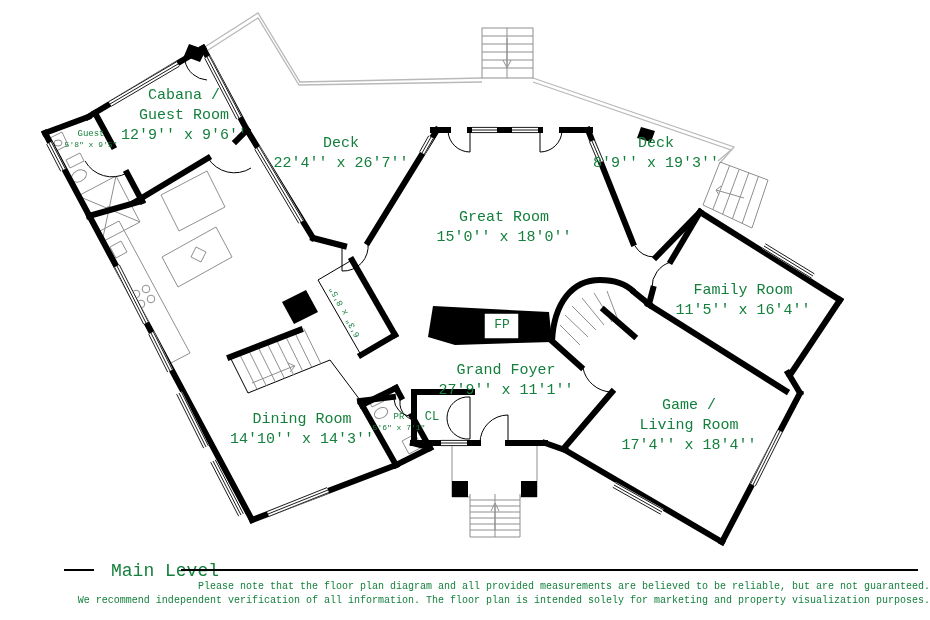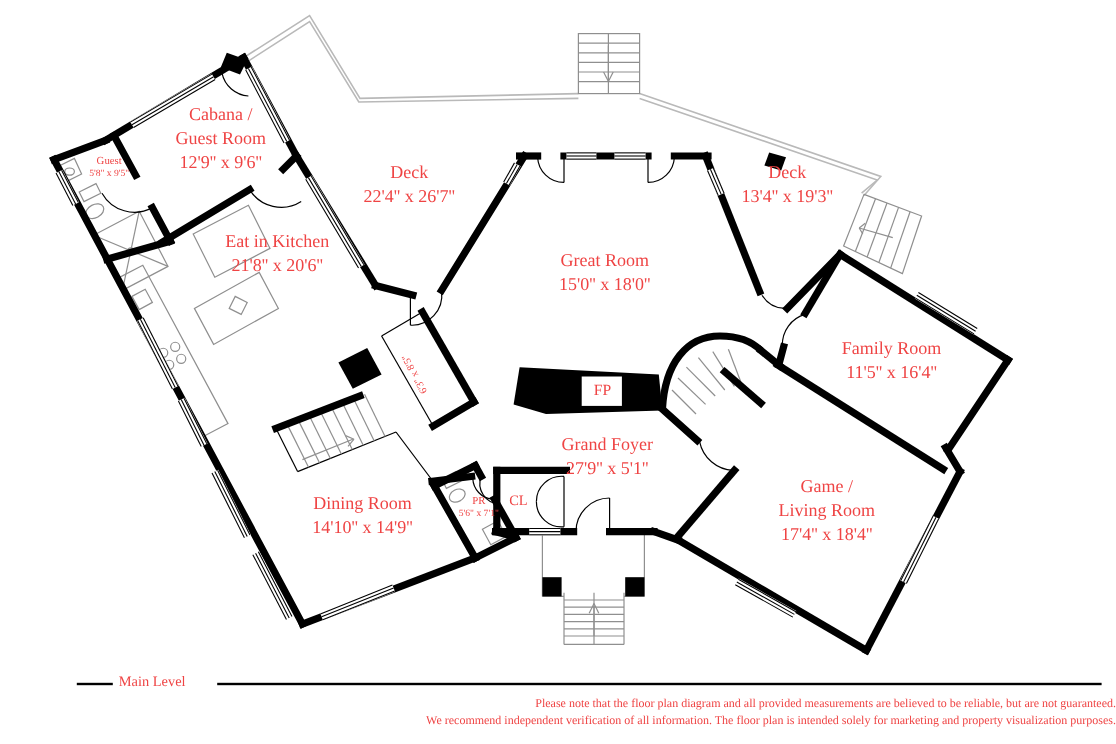--- a/index.html
+++ b/index.html
@@ -1,28 +1,28 @@
 <!DOCTYPE html>
 <html><head>
 <meta charset="utf-8">
 <style>
   html,body{margin:0;padding:0;background:#fff}
   .stage{position:relative;width:930px;height:618px;background:#fff;
-         font-family:Liberation Serif, serif;color:#ef4444;overflow:hidden}
+         font-family:Liberation Mono, monospace;color:#15803d;overflow:hidden}
   .plan-canvas{position:absolute;left:0;top:0;width:930px;height:620px}
   svg{position:absolute;left:0;top:0}
   .room-label{position:absolute;transform:translateX(-50%);text-align:center;z-index:5}
   .room-name,.room-dims{font-size:15px;line-height:20px;white-space:pre-line}
   .room-label.sm .room-name{font-size:9px;line-height:11px}
   .room-label.sm .room-dims{font-size:8px;line-height:10px}
   .room-label.cl .room-name{font-size:12px;line-height:18px}
   .fp-label{position:absolute;transform:translateX(-50%);font-size:13px;z-index:6}
   .rot-dims{position:absolute;font-size:8.5px;white-space:nowrap;
             transform:translate(-50%,-50%) rotate(-118deg);z-index:5}
-  .level-title{position:absolute;left:99px;top:561px;font-size:12px}
+  .level-title{position:absolute;left:111px;top:561px;font-size:18px}
   .hline{position:absolute;height:2px;background:#000}
   .hline.short{left:64px;top:569px;width:30px}
   .hline.long{left:181px;top:569px;width:737px}
   .disclaimer{position:absolute;left:0;width:930px;text-align:right;font-size:10px}
   .d1{top:581px}.d2{top:595px}
 </style>
 </head>
 <body>
 
 <div class="stage">
@@ -254,52 +254,48 @@
 
   <div class="room-label" style="left:184px;top:86px">
     <div class="room-name">Cabana /
 Guest Room</div>
     <div class="room-dims">12'9'' x 9'6''</div>
   </div>
   <div class="room-label sm" style="left:91px;top:129px">
     <div class="room-name">Guest</div>
     <div class="room-dims">5'8" x 9'5"</div>
   </div>
-  <div class="room-label" style="left:231px;top:192px">
-    <div class="room-name">Eat in Kitchen</div>
-    <div class="room-dims">21'8'' x 20'6''</div>
-  </div>
   <div class="room-label" style="left:341px;top:134px">
     <div class="room-name">Deck</div>
     <div class="room-dims">22'4'' x 26'7''</div>
   </div>
   <div class="room-label" style="left:504px;top:208px">
     <div class="room-name">Great Room</div>
     <div class="room-dims">15'0'' x 18'0''</div>
   </div>
   <div class="room-label" style="left:656px;top:134px">
     <div class="room-name">Deck</div>
-    <div class="room-dims">13'4'' x 19'3''</div>
+    <div class="room-dims">8'9'' x 19'3''</div>
   </div>
   <div class="room-label" style="left:743px;top:281px">
     <div class="room-name">Family Room</div>
     <div class="room-dims">11'5'' x 16'4''</div>
   </div>
   <div class="room-label" style="left:506px;top:361px">
     <div class="room-name">Grand Foyer</div>
-    <div class="room-dims">27'9'' x 5'1''</div>
+    <div class="room-dims">27'9'' x 11'1''</div>
   </div>
   <div class="room-label" style="left:689px;top:396px">
     <div class="room-name">Game /
 Living Room</div>
     <div class="room-dims">17'4'' x 18'4''</div>
   </div>
   <div class="room-label" style="left:302px;top:410px">
     <div class="room-name">Dining Room</div>
-    <div class="room-dims">14'10'' x 14'9''</div>
+    <div class="room-dims">14'10'' x 14'3''</div>
   </div>
   <div class="room-label sm" style="left:399px;top:412px">
     <div class="room-name">PR</div>
     <div class="room-dims">5'6" x 7'1"</div>
   </div>
   <div class="room-label cl" style="left:432px;top:408px">
     <div class="room-name">CL</div>
   </div>
   <div class="rot-dims" style="left:345px;top:312px">6'3" x 8'5"</div>
   <div class="fp-label" style="left:502px;top:317px">FP</div>

